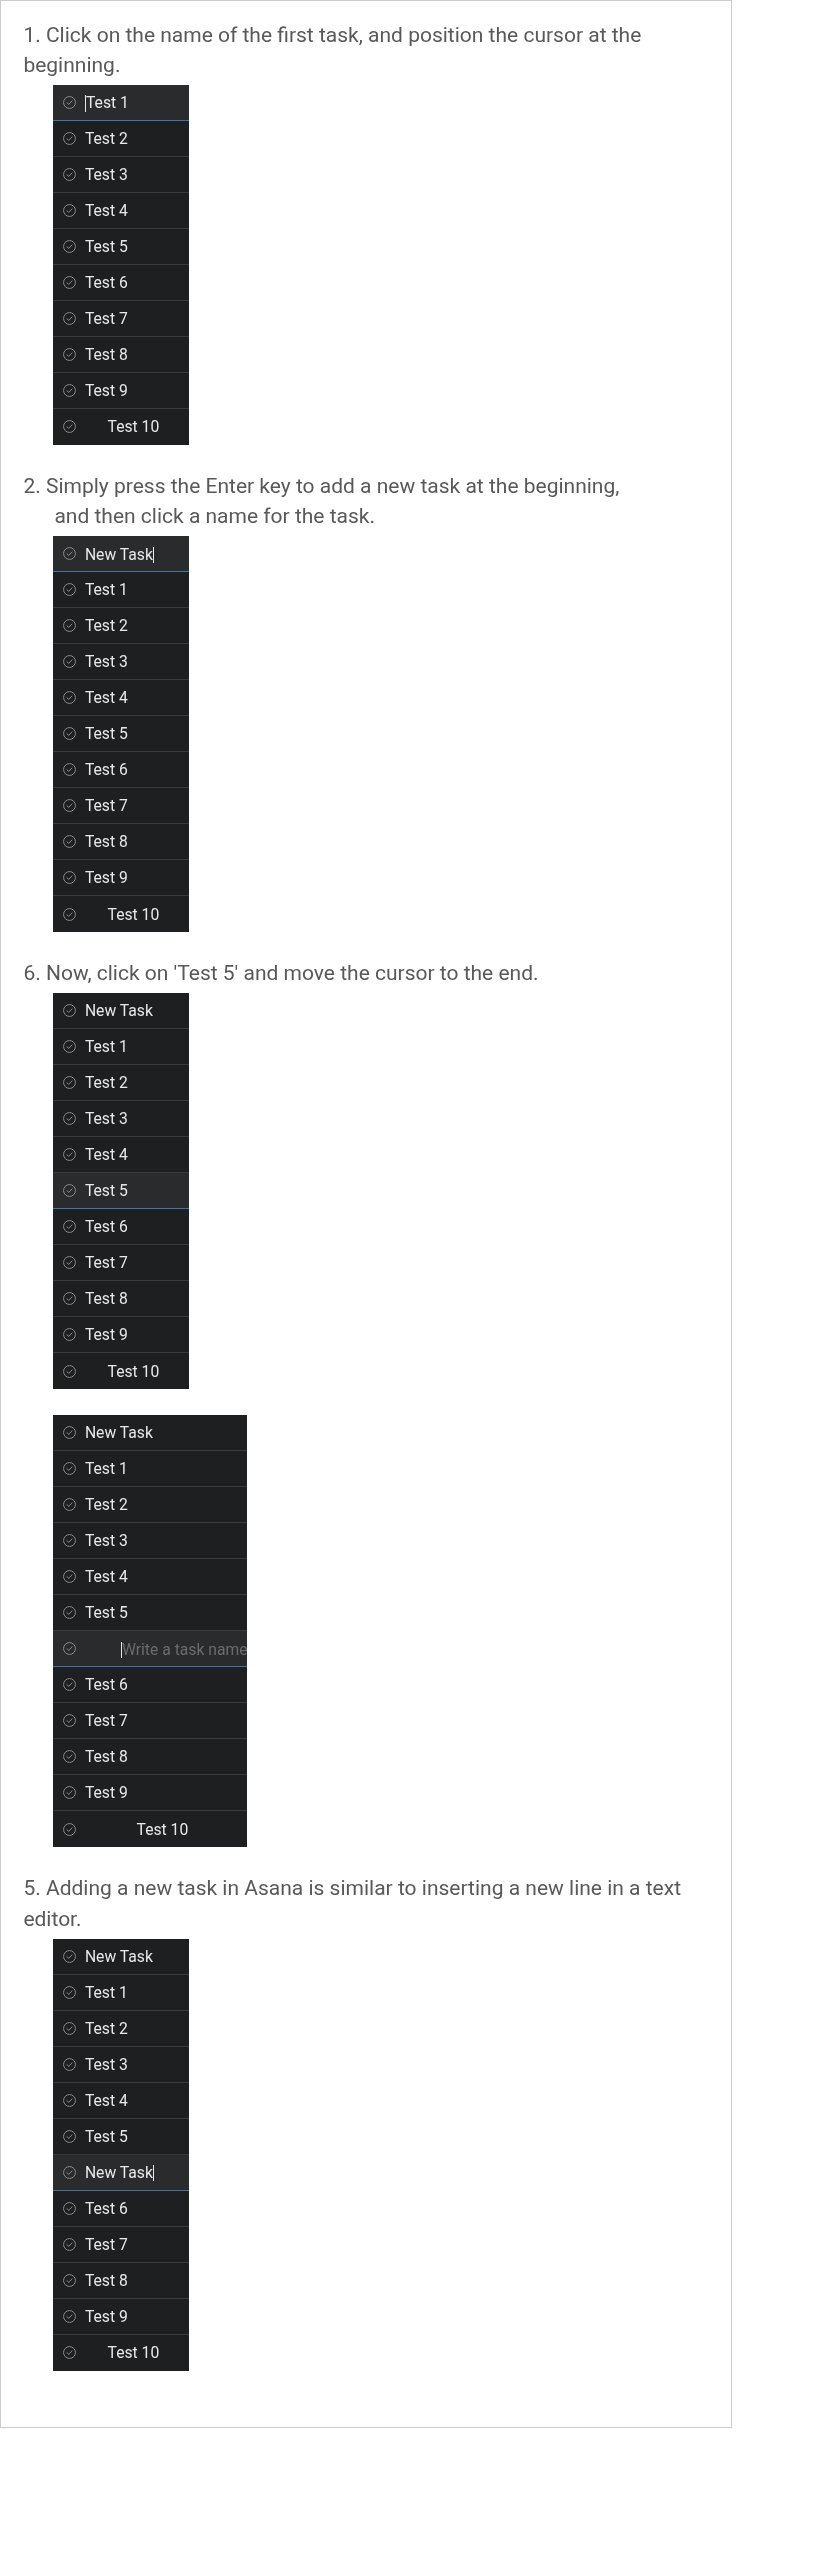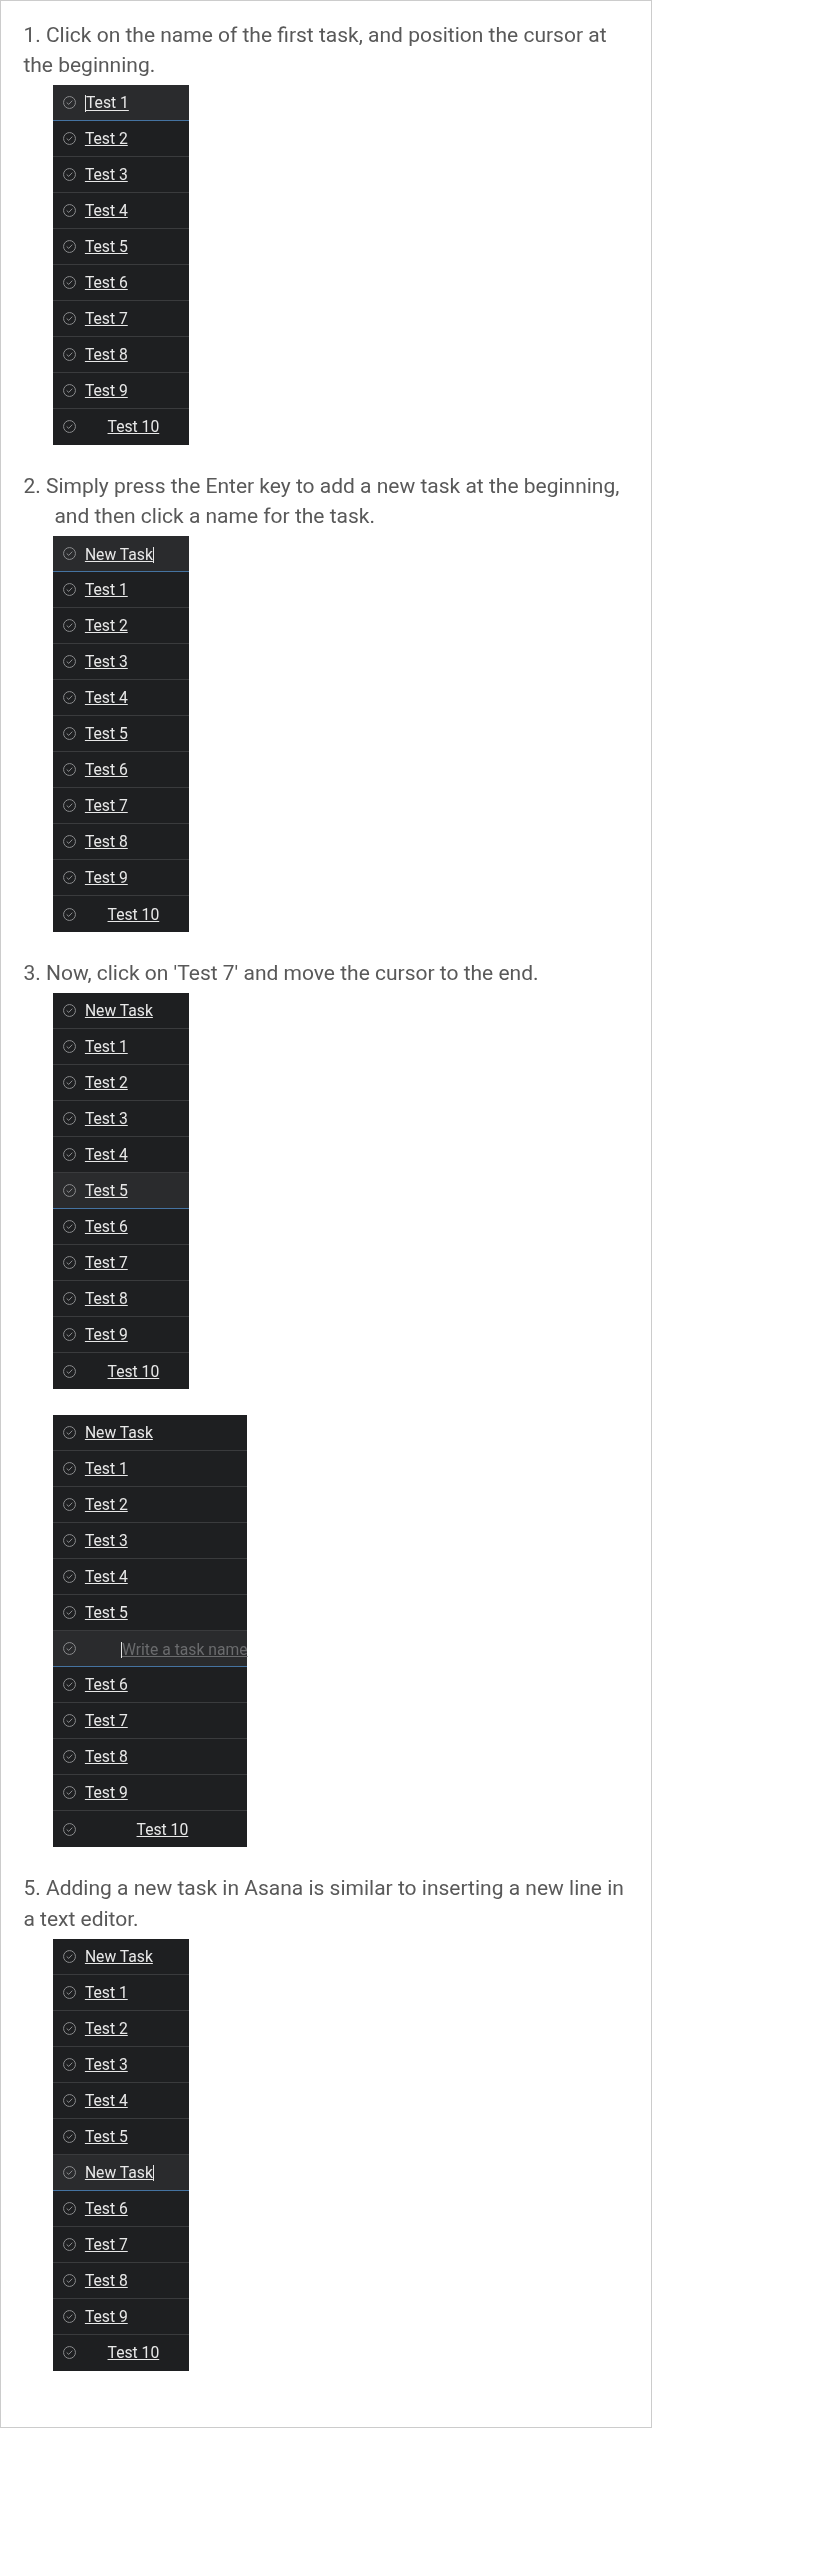--- a/index.html
+++ b/index.html
@@ -2,21 +2,21 @@
 <html style="font-size:12px"><head>
   <meta charset="utf-8">
   <style>
     * { box-sizing: border-box; margin: 0; padding: 0; }
     body {
       font-family: -apple-system, BlinkMacSystemFont, "Segoe UI", Roboto, Helvetica, Arial, sans-serif;
       background: #fff;
       padding: 0;
     }
     .page {
-      width: 652px;
+      width: 732px;
       border: 1.5px solid #ccc;
       padding: 18.6px 22.4px 30px;
     }
     .step {
       margin-bottom: 26px;
     }
     .step-text {
       font-size: 21px;
       color: #595959;
       margin-bottom: 4.5px;
@@ -62,21 +62,20 @@
     .check-icon svg {
       width: 15px;
       height: 15px;
     }
     .task-name {
       color: #e8e8e8;
       font-size: 15.7px;
       font-weight: 400;
       flex: 1;
       white-space: nowrap;
-      text-decoration: underline;
     }
     .task-name.placeholder {
       color: #6a6b6d;
       padding-left: 36px;
     }
     .cursor-before::before {
       content: "";
       display: inline-block;
       width: 1.1px;
       height: 16.4px;
@@ -293,21 +292,21 @@
             <svg viewBox="0 0 24 24" fill="none" stroke="#8a8b8d" stroke-width="1.6">
               <circle cx="12" cy="12" r="9.5"></circle>
               <path d="M8 12.5 L10.8 15 L16 9.5" stroke-linecap="round" stroke-linejoin="round"></path>
             </svg>
           </span>
           <span class="task-name">Test 10</span>
         </div>
       </div>
     </div>
     <div class="step">
-      <div class="step-text"><span>3. Now, click on 'Test 7' and move the cursor to the end.</span></div>
+      <div class="step-text"><span>6. Now, click on 'Test 5' and move the cursor to the end.</span></div>
       <div class="task-list ">
         <div class="task-row">
           <span class="check-icon">
             <svg viewBox="0 0 24 24" fill="none" stroke="#8a8b8d" stroke-width="1.6">
               <circle cx="12" cy="12" r="9.5"></circle>
               <path d="M8 12.5 L10.8 15 L16 9.5" stroke-linecap="round" stroke-linejoin="round"></path>
             </svg>
           </span>
           <span class="task-name">New Task</span>
         </div>

